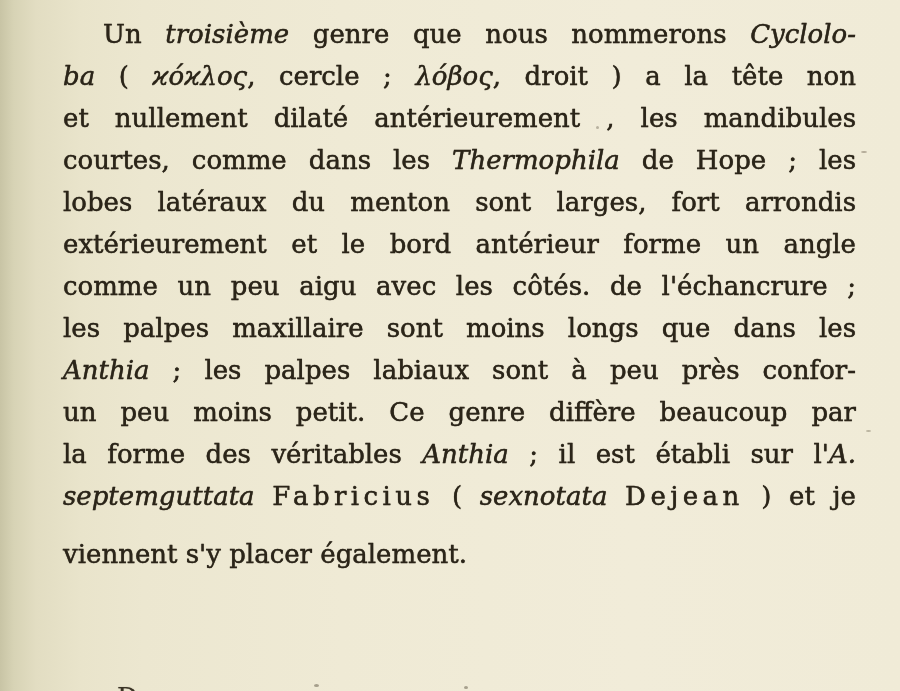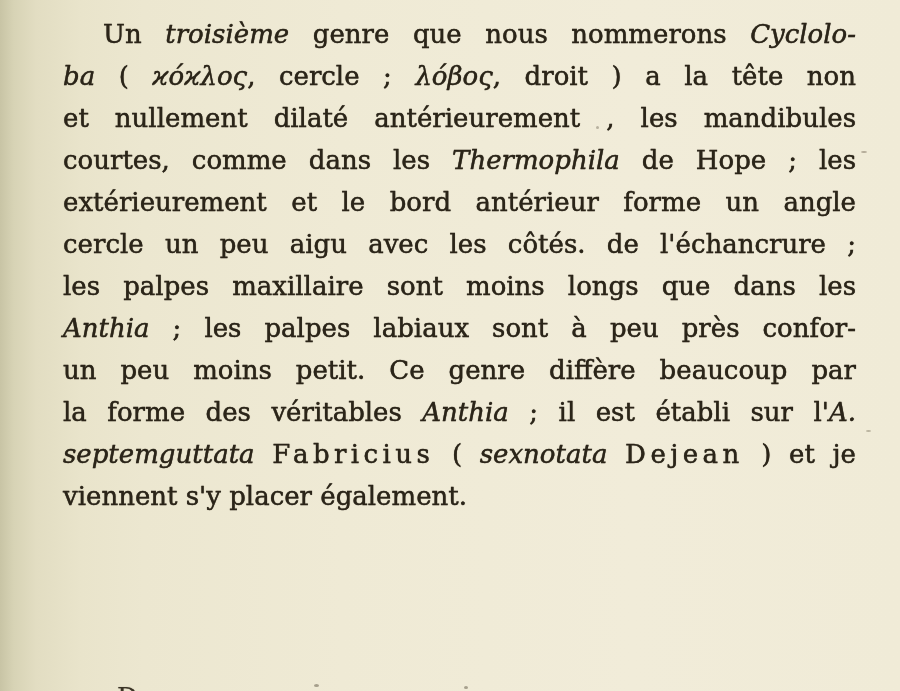--- a/index.html
+++ b/index.html
@@ -30,20 +30,21 @@
   .line {
     height: 42px;
     line-height: 42px;
     text-align: justify;
     text-align-last: justify;
     -moz-text-align-last: justify;
   }
   .line.indent { text-indent: 40px; }
   .line.last {
     text-align-last: left;
+    margin-top: 16px;
     -moz-text-align-last: left;
   }
   .seg-r { font-style: normal; }
   .seg-i { font-style: italic; }
   .seg-g {
     font-style: italic;
     font-family: "DejaVu Serif", "DejaVu Sans", serif;
   }
   .seg-n { letter-spacing: 0.17em; }
   .fragment {
@@ -70,22 +71,23 @@
 </head>
 <body>
 
 <div class="page-surface">
 
   <div class="text-block">
       <div class="line indent"><span class="seg-r">Un </span><span class="seg-i">troisième</span><span class="seg-r"> genre que nous nommerons </span><span class="seg-i">Cyclolo-</span></div>
       <div class="line"><span class="seg-i">ba</span><span class="seg-r"> ( </span><span class="seg-g">ϰόϰλος</span><span class="seg-r">, cercle ; </span><span class="seg-g">λόβος</span><span class="seg-r">, droit ) a la tête non</span></div>
       <div class="line"><span class="seg-r">et nullement dilaté antérieurement , les mandibules</span></div>
       <div class="line"><span class="seg-r">courtes, comme dans les </span><span class="seg-i">Thermophila</span><span class="seg-r"> de Hope ; les</span></div>
+      <div class="line"><span class="seg-r">lobes latéraux du menton sont larges, fort arrondis</span></div>
       <div class="line"><span class="seg-r">extérieurement et le bord antérieur forme un angle</span></div>
-      <div class="line"><span class="seg-r">cercle un peu aigu avec les côtés. de l'échancrure ;</span></div>
+      <div class="line"><span class="seg-r">comme un peu aigu avec les côtés. de l'échancrure ;</span></div>
       <div class="line"><span class="seg-r">les palpes maxillaire sont moins longs que dans les</span></div>
       <div class="line"><span class="seg-i">Anthia</span><span class="seg-r"> ; les palpes labiaux sont à peu près confor-</span></div>
       <div class="line"><span class="seg-r">un peu moins petit. Ce genre diffère beaucoup par</span></div>
       <div class="line"><span class="seg-r">la forme des véritables </span><span class="seg-i">Anthia</span><span class="seg-r"> ; il est établi sur l'</span><span class="seg-i">A.</span></div>
       <div class="line"><span class="seg-i">septemguttata</span><span class="seg-r"> </span><span class="seg-n">Fabricius</span><span class="seg-r"> ( </span><span class="seg-i">sexnotata</span><span class="seg-r"> </span><span class="seg-n">Dejean</span><span class="seg-r"> ) et je</span></div>
       <div class="line last"><span class="seg-r">viennent s'y placer également.</span></div>
     </div>
 
   <div class="fragment">
     <span>D</span>

